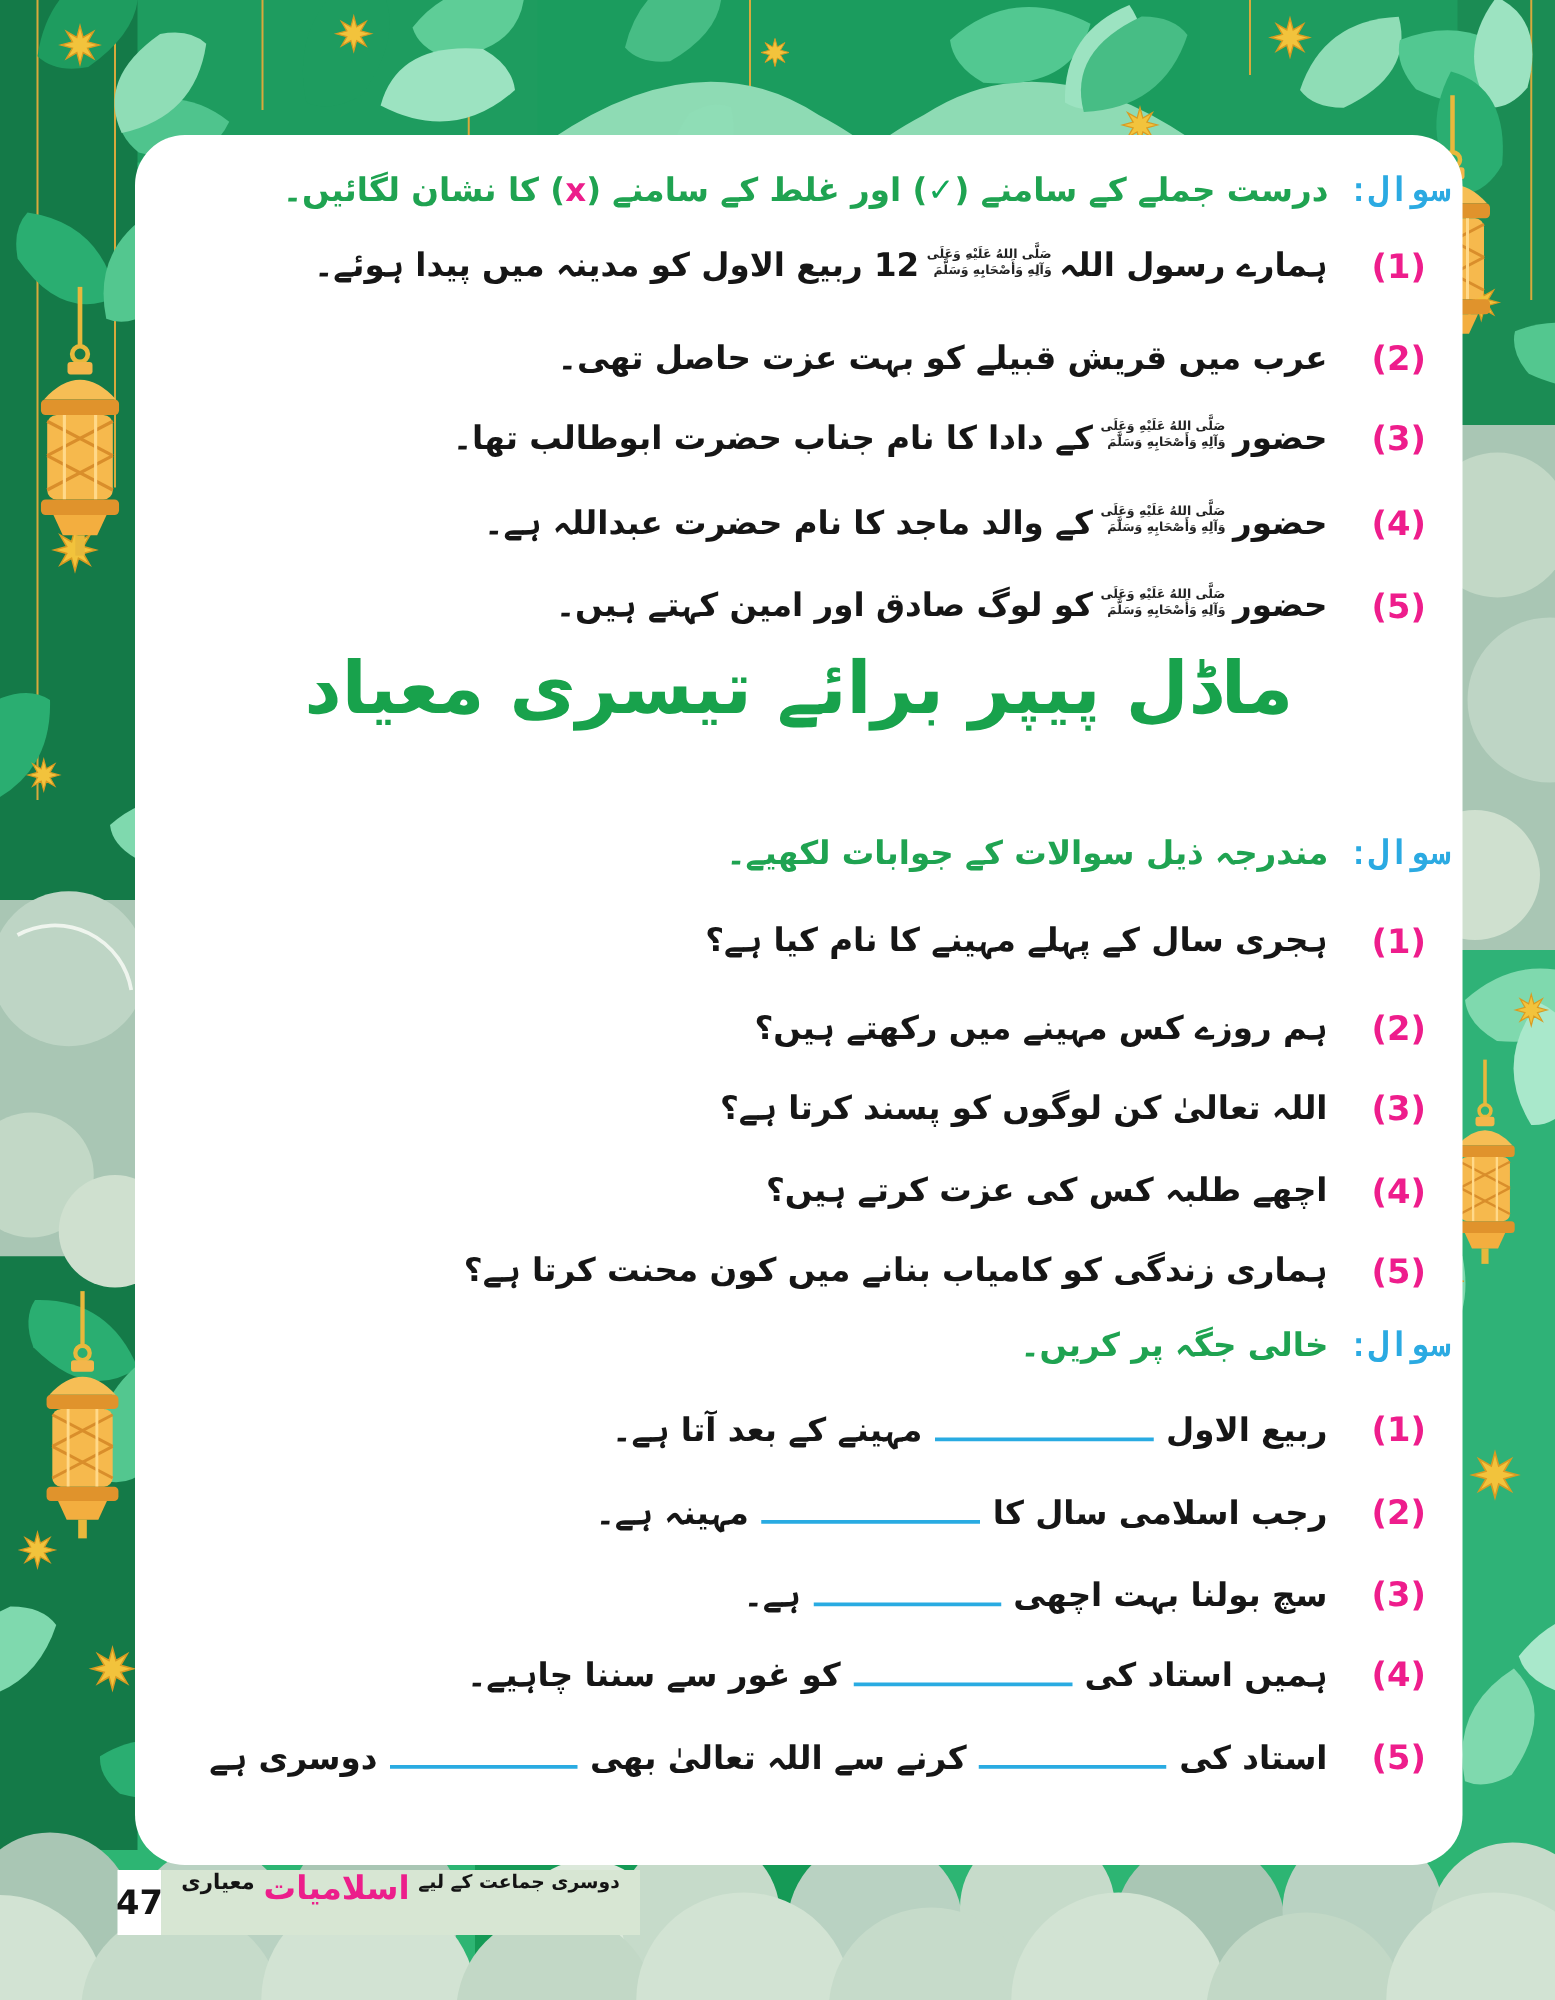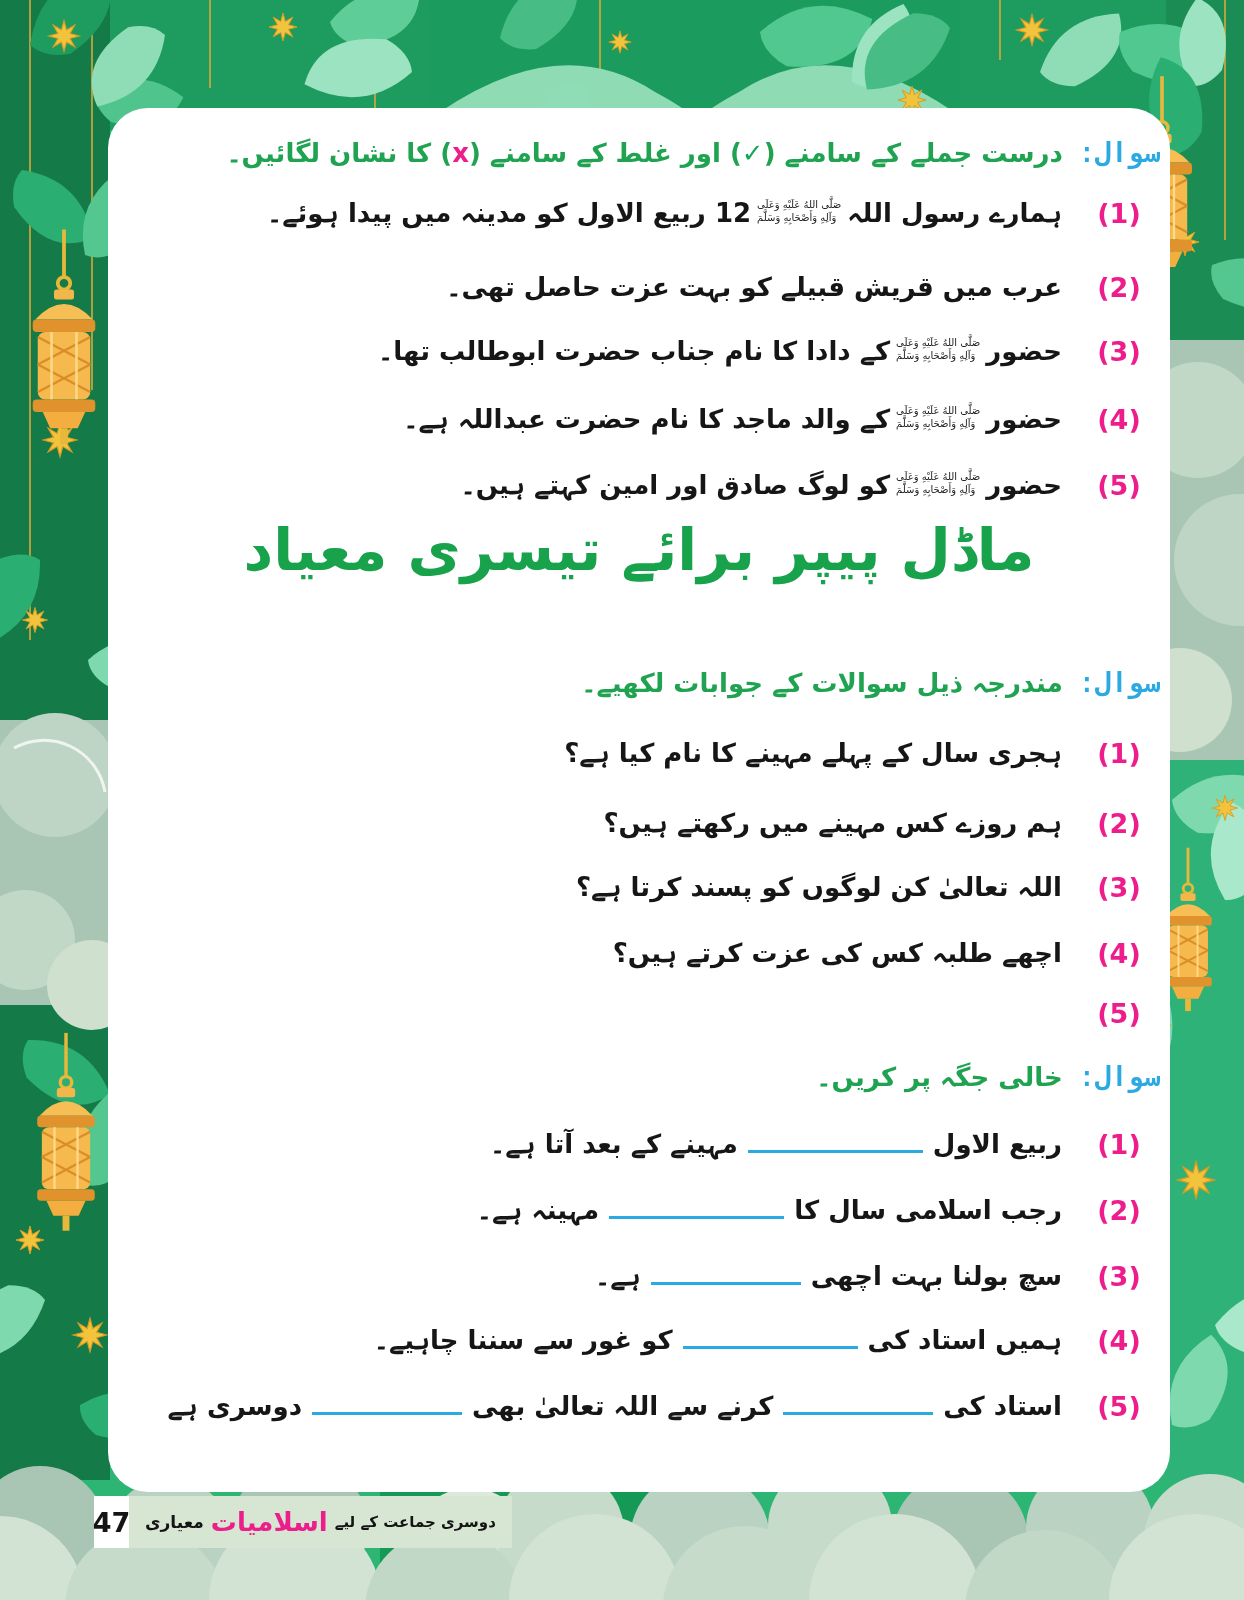--- a/index.html
+++ b/index.html
@@ -14,31 +14,31 @@
         direction:rtl;gap:16px;}
   .num{color:#EE1D8C;font-size:27px;font-weight:700;min-width:58px;
        text-align:center;direction:ltr;}
   .txt{font-size:26px;font-weight:700;color:#161616;direction:rtl;
        text-align:right;line-height:1.5;}
   .qlabel{color:#2BAAE2;font-size:27px;font-weight:700;font-family:Liberation Mono, monospace;}
   .ghead{color:#1FA351;font-size:26px;font-weight:700;direction:rtl;line-height:1.5;margin-left:36px;}
   .check{color:#12A857;font-weight:700;}
   .cross{color:#EC1E8B;font-weight:700;}
   .durood{display:inline-block;vertical-align:middle;font-size:10px;
-          line-height:1.25;font-weight:400;color:#222;text-align:left;
+          line-height:1.25;font-weight:700;color:#222;text-align:right;
           margin:0 6px;transform:translateY(-3px);}
   .blank{display:inline-block;width:175px;border-bottom:3px solid #29ABE2;
          height:1em;margin:0 10px;vertical-align:baseline;}
   .blank.short{width:150px;}
   .bigtitle{position:absolute;top:408px;left:0;right:0;text-align:center;
             font-size:58px;font-weight:700;color:#18A24C;direction:rtl;}
   .footer{position:absolute;left:94px;top:1496px;height:52px;display:flex;z-index:3;}
   .pagenum{background:#ffffff;color:#141414;font-size:27px;font-weight:700;
            width:35px;display:flex;align-items:center;justify-content:center;}
-  .ftitle{background:#D7E6D3;display:flex;align-items:center;padding:0 16px;gap:7px;}
+  .ftitle{background:#D7E6D3;display:flex;padding:0 16px;gap:7px;}
   .fpre{font-size:17px;font-weight:700;color:#141414;direction:rtl;}
   .fbrand{font-size:26px;font-weight:700;color:#EC1E8B;direction:rtl;}
   .fsuf{font-size:15px;font-weight:700;color:#141414;direction:rtl;}
 </style>
 </head>
 <body>
 
 <div class="page">
 
   <svg class="bg" viewBox="0 0 1244 1600">
@@ -233,20 +233,21 @@
     <div class="row" style="top:760px;">
       <span class="num">(3)</span>
       <span class="txt">اللہ تعالیٰ کن لوگوں کو پسند کرتا ہے؟</span>
     </div>
     <div class="row" style="top:826px;">
       <span class="num">(4)</span>
       <span class="txt">اچھے طلبہ کس کی عزت کرتے ہیں؟</span>
     </div>
     <div class="row" style="top:890px;">
       <span class="num">(5)</span>
+      <span class="txt">ہماری زندگی کو کامیاب بنانے میں کون محنت کرتا ہے؟</span>
     </div>
 
     <div class="hrow" style="top:950px;">
       <span class="qlabel">سوال:</span>
       <span class="ghead">خالی جگہ پر کریں۔</span>
     </div>
 
     <div class="row" style="top:1016px;">
       <span class="num">(1)</span>
       <span class="txt"><span>ربیع الاول</span><span class="blank"></span><span>مہینے کے بعد آتا ہے۔</span></span>

